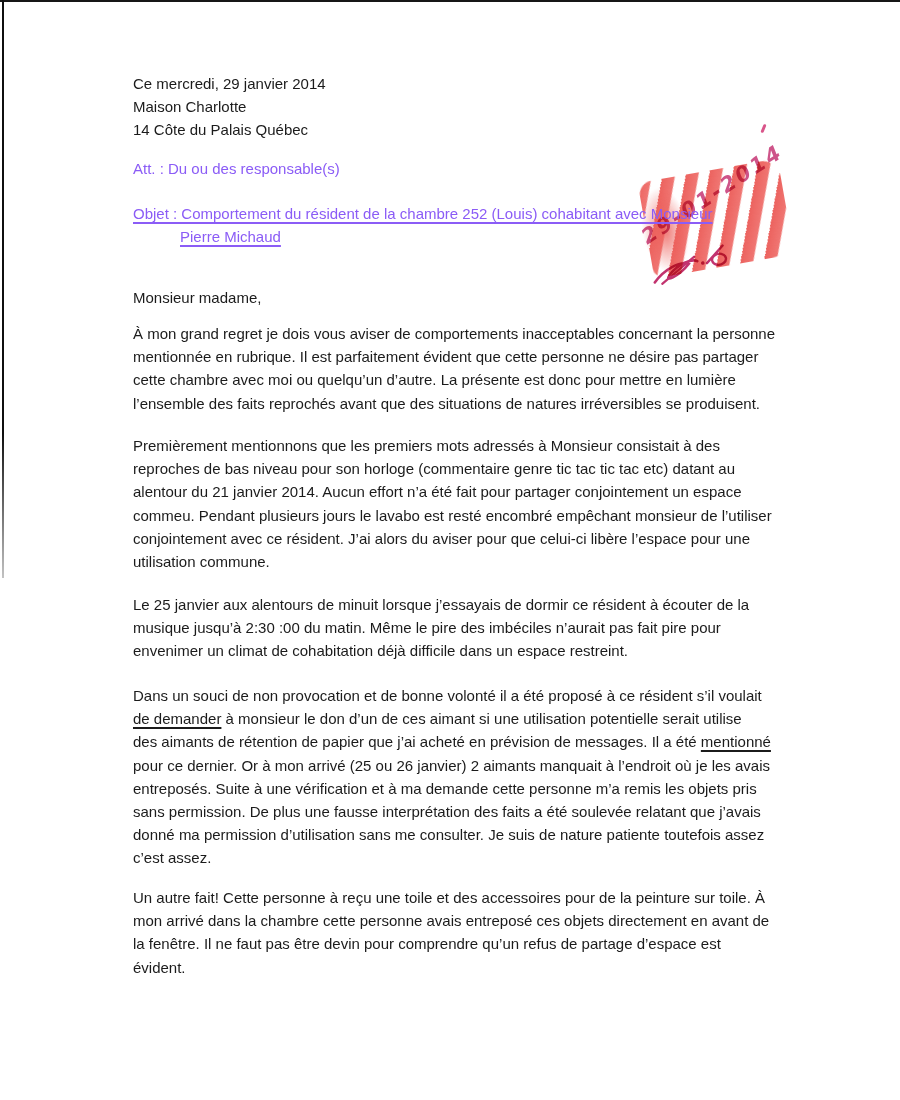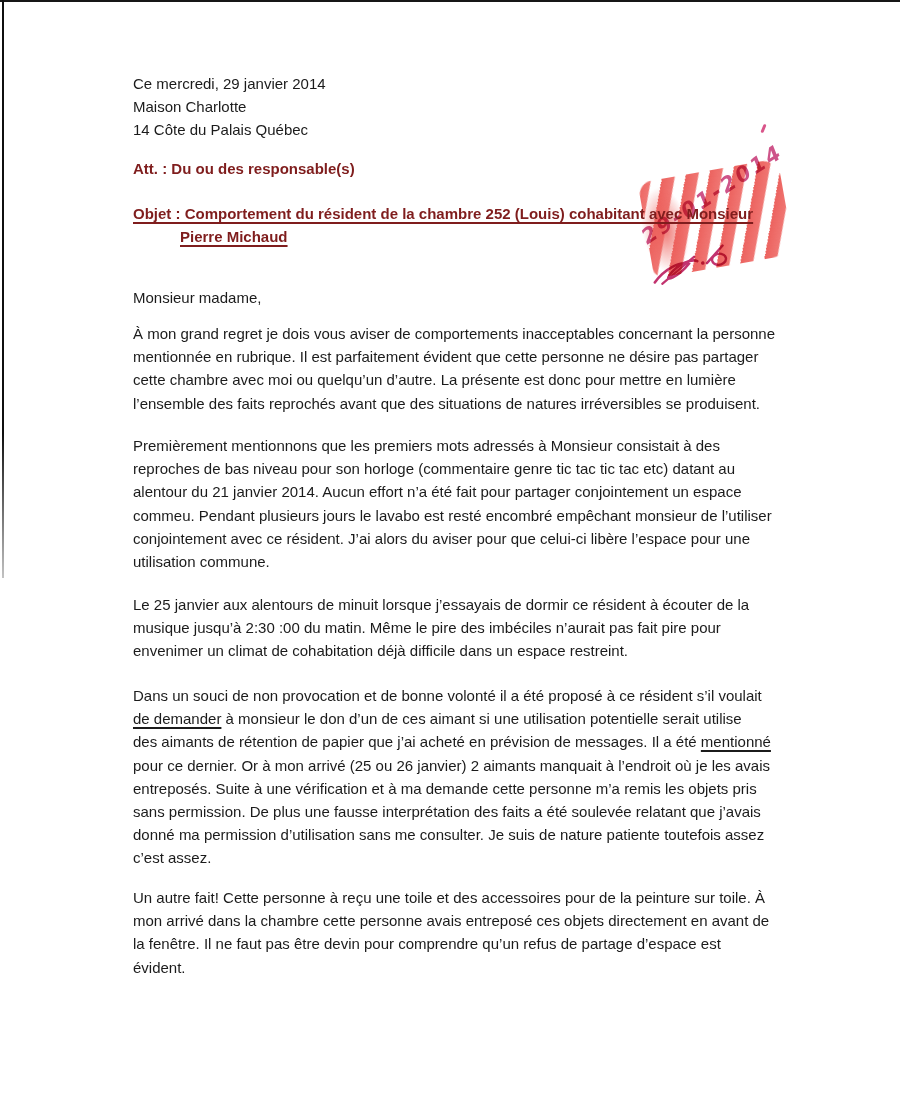--- a/index.html
+++ b/index.html
@@ -4,21 +4,21 @@
 <style>
   html,body{margin:0;padding:0;background:#e9e9e9;}
   .page{
     position:relative;width:900px;height:1100px;background:#ffffff;
     font-family:"Liberation Sans",sans-serif;color:#1b1b1b;overflow:hidden;
   }
   .edge-top{position:absolute;top:0;left:0;width:900px;height:2px;background:#161616;}
   .edge-left{position:absolute;top:0;left:2px;width:2px;height:578px;
     background:linear-gradient(#0f0f0f 75%,rgba(15,15,15,0.25));}
   .block{position:absolute;left:133px;font-size:15px;line-height:23.2px;white-space:nowrap;}
-  .bold{font-weight:700;color:#7f1d1d;}
+  .bold{font-weight:400;color:#8b5cf6;}
   .u{text-decoration:underline;text-decoration-thickness:1.6px;text-underline-offset:3px;}
   .subject2{padding-left:47px;}
   .footer{position:absolute;left:706px;top:1088px;font-size:12.5px;font-weight:400;color:#1f1f1f;margin-top:32px;}
   
   .stamp-group{position:absolute;left:0;top:0;width:900px;height:1100px;pointer-events:none;}
   .stamp-ink{
     position:absolute;left:645px;top:170px;width:142px;height:97px;
     transform:rotate(-10deg);
     background:repeating-linear-gradient(110deg,
       rgba(235,90,86,0.95) 0px, rgba(238,103,99,0.9) 12px,

